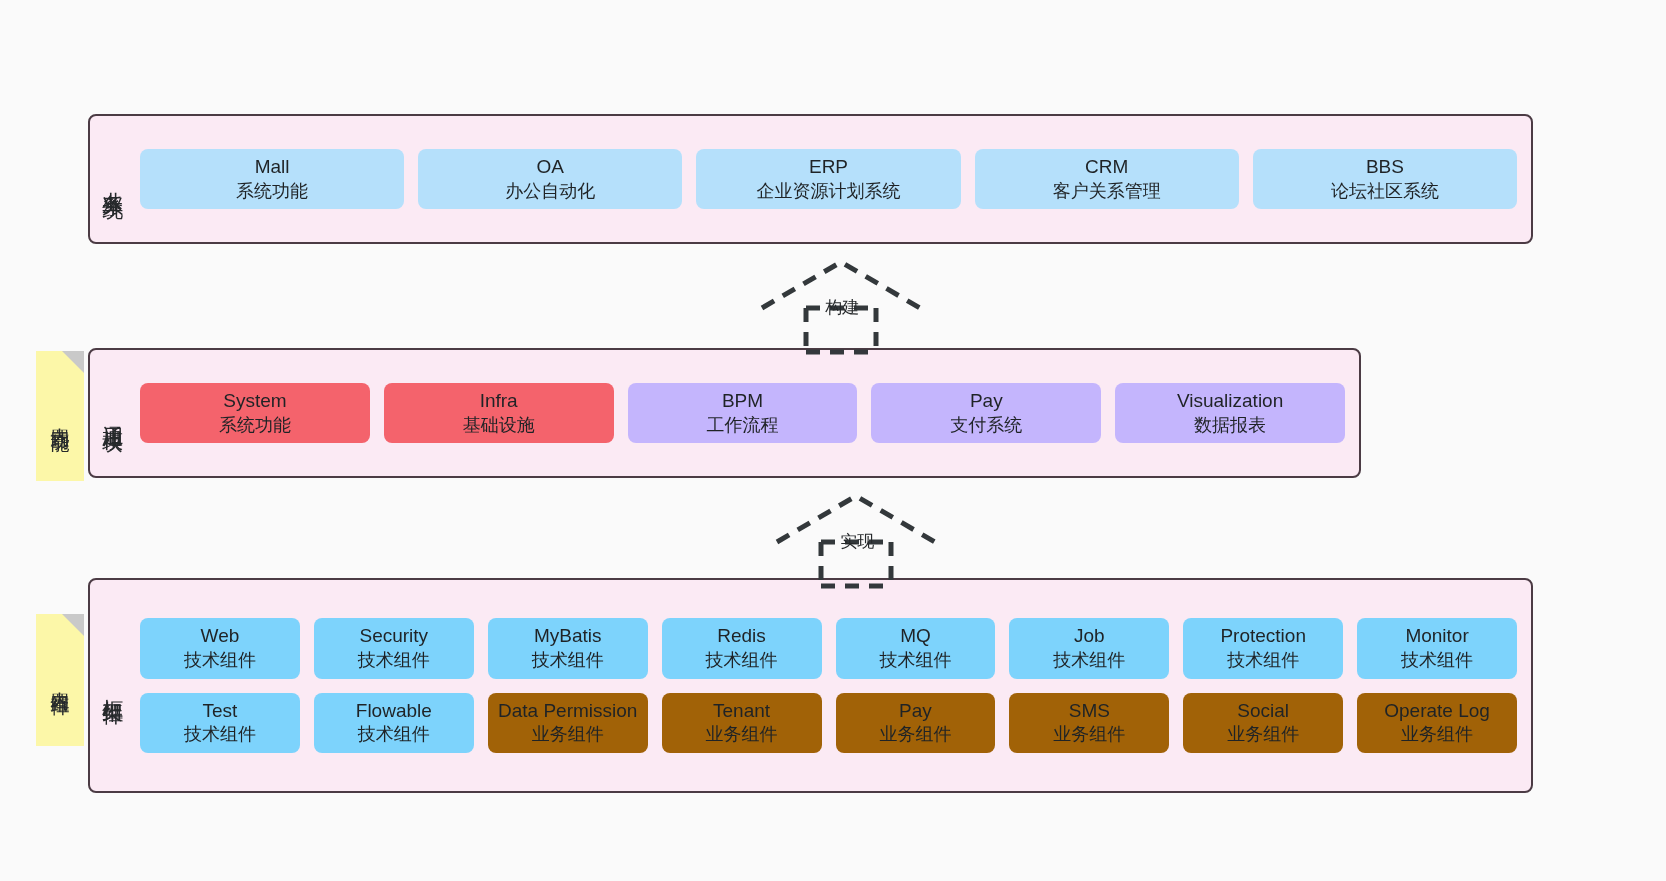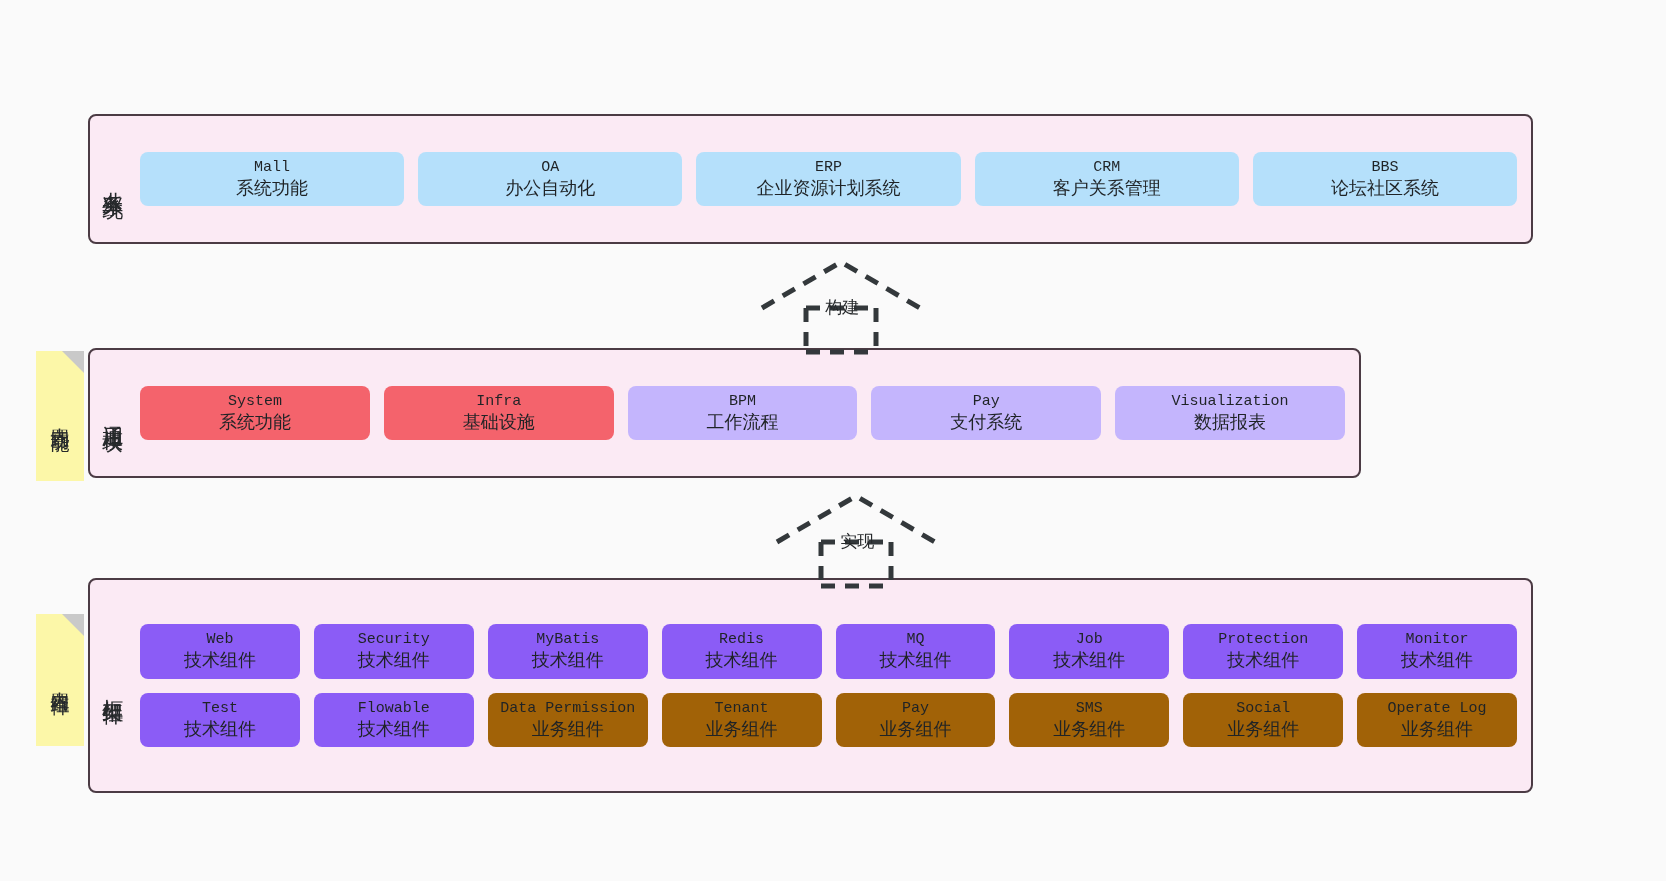--- a/index.html
+++ b/index.html
@@ -65,27 +65,27 @@
     border-radius: 8px;
     display: flex;
     flex-direction: column;
     align-items: center;
     justify-content: center;
     text-align: center;
     line-height: 1.3;
     padding: 6px 4px;
     color: #1f2326;
   }
-  .card .t1 { font-size: 15px; font-family: Liberation Mono, monospace; }
+  .card .t1 { font-size: 19px; }
   .card .t2 { font-size: 18px; }
 
   .c-blue      { background: #b5e0fb; }
   .c-red       { background: #f4636c; }
   .c-pink      { background: #c4b5fd; }
-  .c-green     { background: #8b5cf6; }
+  .c-green     { background: #7dd3fc; }
   .c-lightgreen{ background: #a16207; }
 
   
   .sticky {
     position: absolute;
     width: 48px;
     background: #fcf7a8;
     display: flex;
     align-items: center;
     justify-content: center;

